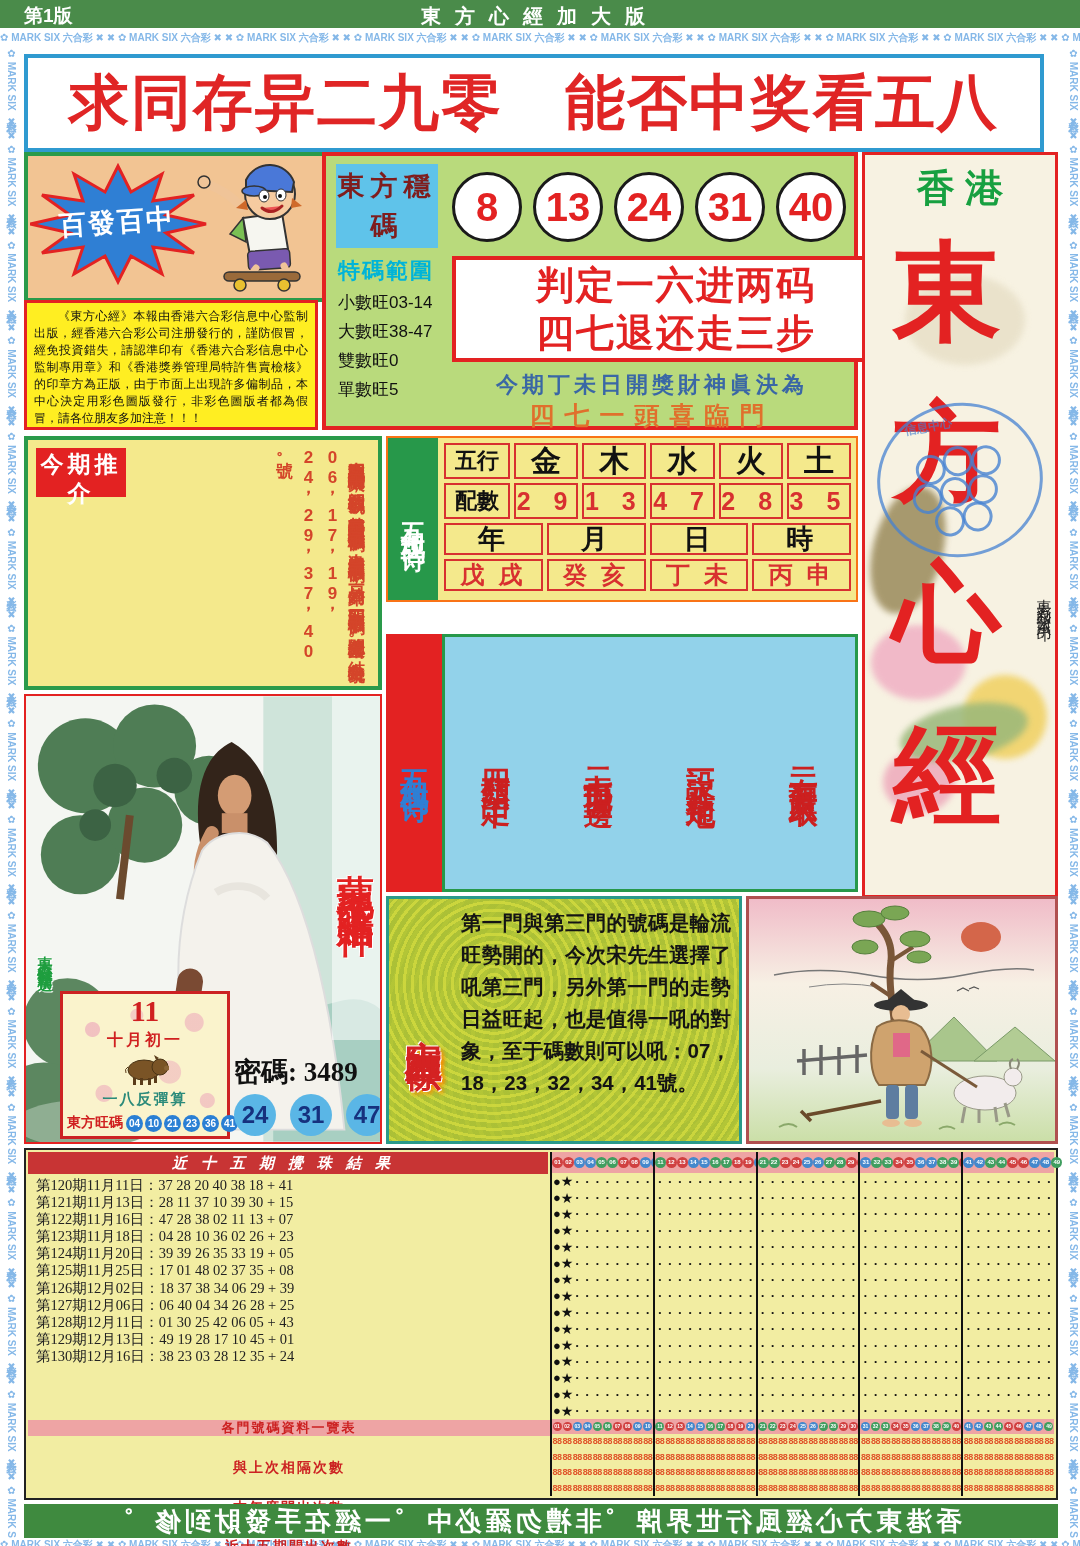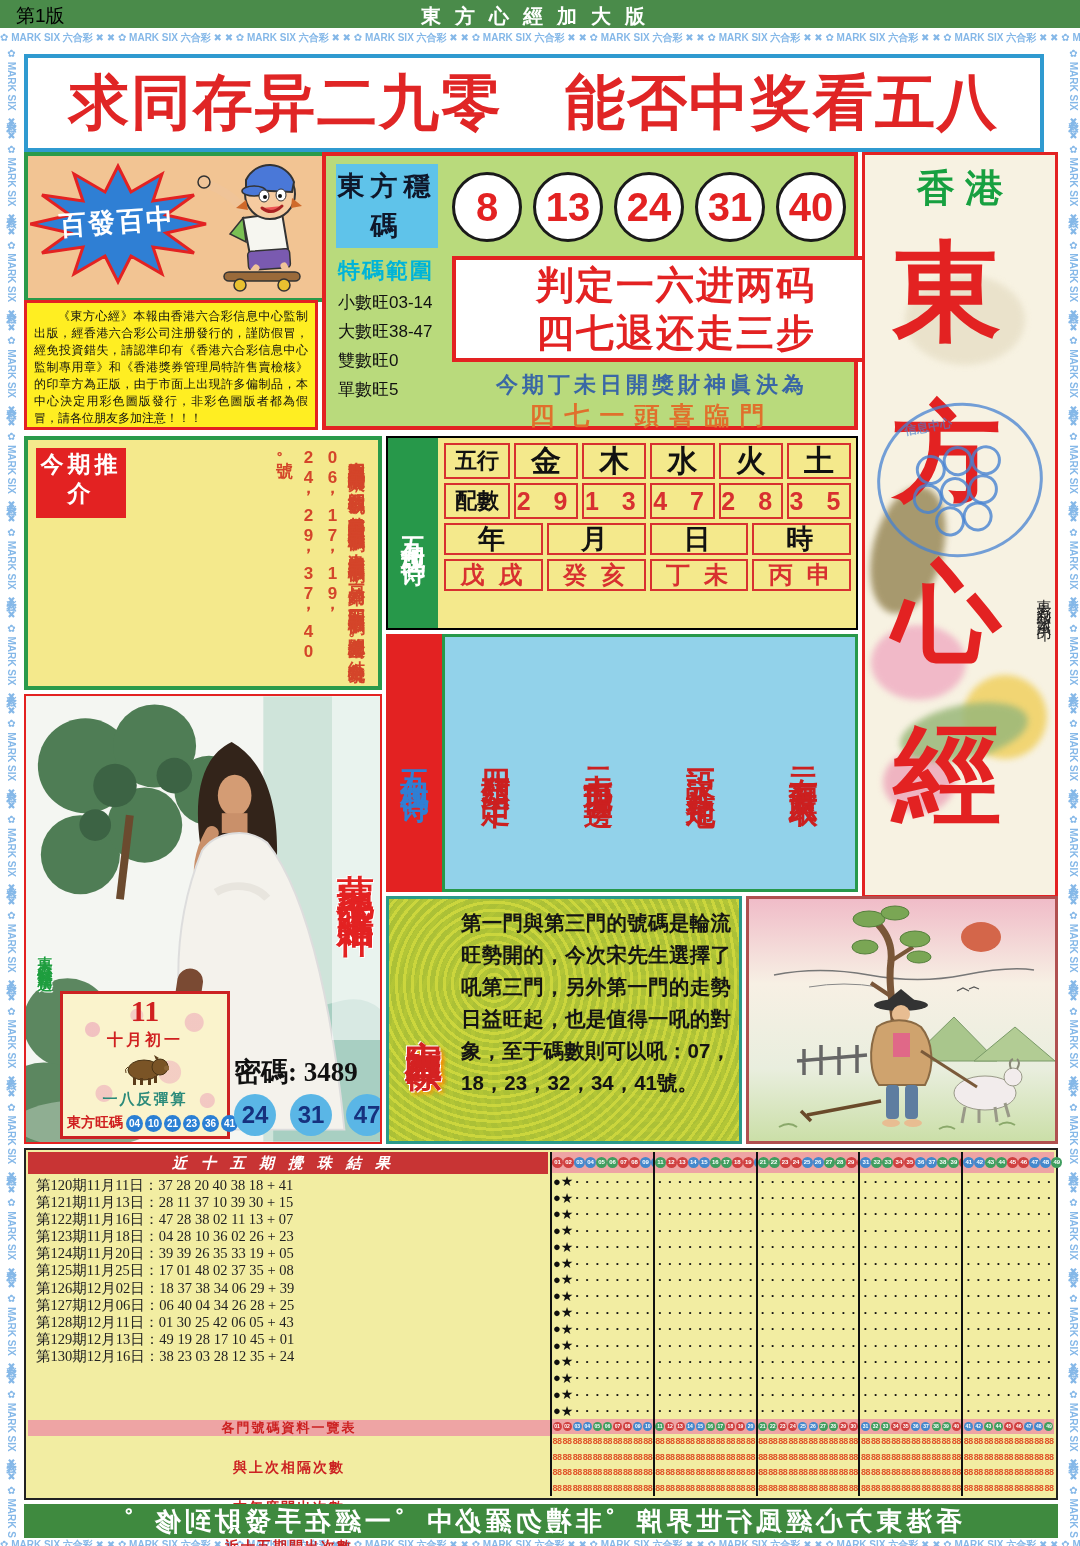--- a/index.html
+++ b/index.html
@@ -1,20 +1,20 @@
 <!DOCTYPE html>
 <html><head>
 <meta charset="utf-8">
 <style>
   html,body{margin:0;padding:0;background:#cccccc;}
   #page{position:relative;width:1080px;height:1546px;background:#ffffff;overflow:hidden;
         font-family:"Liberation Sans","DejaVu Sans",sans-serif;}
   
   #top-green{position:absolute;left:0;top:0;width:1080px;height:28px;background:#4a8b4a;}
-  #edition{position:absolute;left:16px;top:3px;color:#000000;font-size:19px;font-weight:normal;}
+  #edition{position:absolute;left:24px;top:3px;color:#ffffff;font-size:19px;font-weight:bold;}
   #paper-title{position:absolute;left:0;top:3px;width:100%;text-align:center;color:#fff;font-size:20px;font-weight:bold;letter-spacing:14px;}
   .ms-strip{color:#85b8e8;font-size:10px;font-weight:bold;overflow:hidden;background:#fff;white-space:nowrap;}
   #strip-top{position:absolute;left:0;top:28px;width:1080px;height:20px;line-height:20px;}
   #strip-bottom{position:absolute;left:0;top:1538px;width:1080px;height:8px;line-height:14px;}
   #strip-left{position:absolute;left:0;top:48px;width:18px;height:1490px;writing-mode:vertical-rl;}
   #strip-right{position:absolute;right:0;top:48px;width:18px;height:1490px;writing-mode:vertical-rl;}
   
   #headline-box{position:absolute;left:24px;top:54px;width:1012px;height:90px;border:4px solid #2f9ad0;background:#fff;
     display:flex;align-items:center;justify-content:center;}
   #headline{color:#e02525;font-size:60px;font-weight:bold;letter-spacing:2px;white-space:nowrap;}
@@ -22,21 +22,21 @@
   #promo-box{position:absolute;left:24px;top:152px;width:294px;height:142px;border:4px solid #2a9a4a;background:#f2c493;overflow:hidden;}
   #starburst-wrap{position:absolute;left:2px;top:6px;width:178px;height:126px;}
   #starburst-label{position:absolute;left:16px;top:48px;width:146px;text-align:center;color:#fff;font-size:27px;font-weight:bold;letter-spacing:2px;transform:rotate(-4deg);}
   #cartoon-wrap{position:absolute;right:2px;top:0;width:132px;height:138px;}
   
   #disclaimer-box{position:absolute;left:24px;top:300px;width:294px;height:130px;border:3px solid #e32222;background:#ffee22;
     padding:5px 7px;box-sizing:border-box;}
   #disclaimer-text{font-family:"Liberation Serif","DejaVu Serif",serif;font-weight:normal;font-size:12px;line-height:1.42;color:#111;text-align:justify;text-indent:2em;}
   
   #stable-box{position:absolute;left:322px;top:152px;width:536px;height:278px;border:4px solid #e32222;background:#b9da7c;box-sizing:border-box;}
-  #stable-label{position:absolute;left:10px;top:8px;width:102px;height:84px;background:#5fc3ea;color:#0f172a;
+  #stable-label{position:absolute;left:10px;top:8px;width:102px;height:84px;background:#5fc3ea;color:#7f1d1d;
     font-size:27px;font-weight:bold;line-height:40px;text-align:center;letter-spacing:6px;padding-top:2px;box-sizing:border-box;}
   #stable-balls{position:absolute;left:126px;top:8px;right:8px;height:86px;display:flex;align-items:center;justify-content:space-between;}
   .bigball{width:64px;height:64px;border-radius:50%;background:#fff;border:3px solid #1a1a1a;color:#e32222;
     font-size:40px;font-weight:bold;display:flex;align-items:center;justify-content:center;}
   #range-label{position:absolute;left:12px;top:100px;color:#00b4d8;font-size:22px;font-weight:bold;letter-spacing:2px;}
   #range-list{position:absolute;left:12px;top:132px;}
   .range-item{font-size:17px;font-weight:normal;color:#111;line-height:29px;}
   #slogan-box{position:absolute;left:126px;top:100px;width:448px;height:106px;background:#fff;border:4px solid #e32222;box-sizing:border-box;
     display:flex;flex-direction:column;align-items:center;justify-content:center;}
   .slogan-line{color:#e32222;font-size:38px;font-weight:bold;line-height:48px;letter-spacing:2px;white-space:nowrap;}
@@ -49,26 +49,26 @@
   #hk-title{position:absolute;left:0;top:58px;right:26px;bottom:40px;display:flex;flex-direction:column;justify-content:space-around;align-items:center;z-index:2;}
   .hk-char{color:#e32222;font-size:108px;font-weight:bold;font-family:"Liberation Serif","DejaVu Serif",serif;line-height:1;}
   #stamp{position:absolute;left:12px;top:248px;width:160px;height:148px;border:3px solid rgba(70,130,210,.75);border-radius:50%;
     transform:rotate(-10deg);z-index:3;}
   .stamp-dot{position:absolute;width:24px;height:24px;border:3px solid rgba(70,130,210,.8);border-radius:50%;}
   .stamp-txt{position:absolute;color:rgba(70,130,210,.65);font-size:12px;font-weight:bold;z-index:3;}
   #printer{position:absolute;right:2px;bottom:8px;height:300px;writing-mode:vertical-rl;text-orientation:upright;
     color:#222;font-size:15px;letter-spacing:4px;font-family:"Liberation Serif","DejaVu Serif",serif;z-index:4;}
   
   #recommend-box{position:absolute;left:24px;top:436px;width:358px;height:254px;border:4px solid #2a9a4a;background:#f4e98c;box-sizing:border-box;}
-  #recommend-label{position:absolute;left:8px;top:8px;width:90px;height:70px;background:#e32222;color:#fff;
+  #recommend-label{position:absolute;left:8px;top:8px;width:90px;height:49px;background:#e32222;color:#fff;
     font-size:23px;font-weight:bold;line-height:29px;text-align:center;letter-spacing:4px;padding-top:2px;box-sizing:border-box;}
   #recommend-text{position:absolute;right:10px;top:8px;bottom:8px;left:100px;
     writing-mode:vertical-rl;text-orientation:upright;color:#d4452a;font-size:17px;font-weight:bold;line-height:24px;letter-spacing:1px;}
   
-  #poem1{position:absolute;left:386px;top:436px;width:472px;height:194px;border:2px solid #000000;background:#f4e98c;box-sizing:border-box;}
+  #poem1{position:absolute;left:386px;top:436px;width:472px;height:166px;border:2px solid #f97316;background:#f4e98c;box-sizing:border-box;}
   #poem1-label{position:absolute;left:0;top:0;bottom:0;width:50px;background:#27984a;display:flex;align-items:center;justify-content:center;}
   .v-label{writing-mode:vertical-rl;text-orientation:upright;color:#fff;font-size:24px;font-weight:bold;letter-spacing:6px;}
   #fe-area{position:absolute;left:54px;top:3px;right:3px;bottom:3px;}
   .fe-row{display:flex;}
   .fe-cell{border:2px solid #d83030;margin:2px;display:flex;align-items:center;justify-content:center;}
   .fe-head{width:62px;color:#111;font-weight:bold;font-size:22px;}
   .el{flex:1;color:#111;font-weight:bold;font-size:30px;}
   .pair{flex:1;color:#d83030;font-weight:bold;font-size:25px;letter-spacing:8px;}
   .th2{flex:1;color:#111;font-weight:bold;font-size:27px;letter-spacing:4px;}
   .tv{flex:1;color:#d83030;font-weight:bold;font-size:24px;letter-spacing:4px;font-family:"Liberation Serif","DejaVu Serif",serif;}

